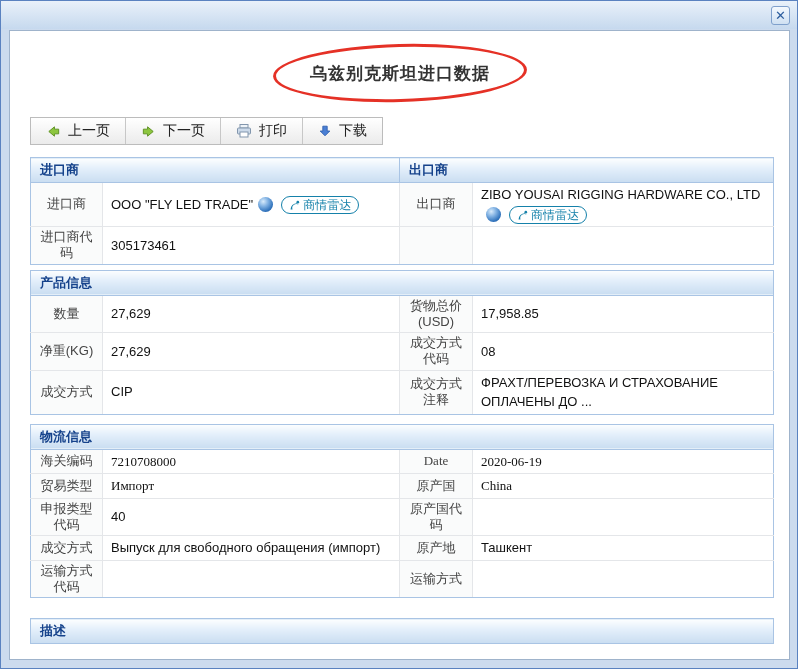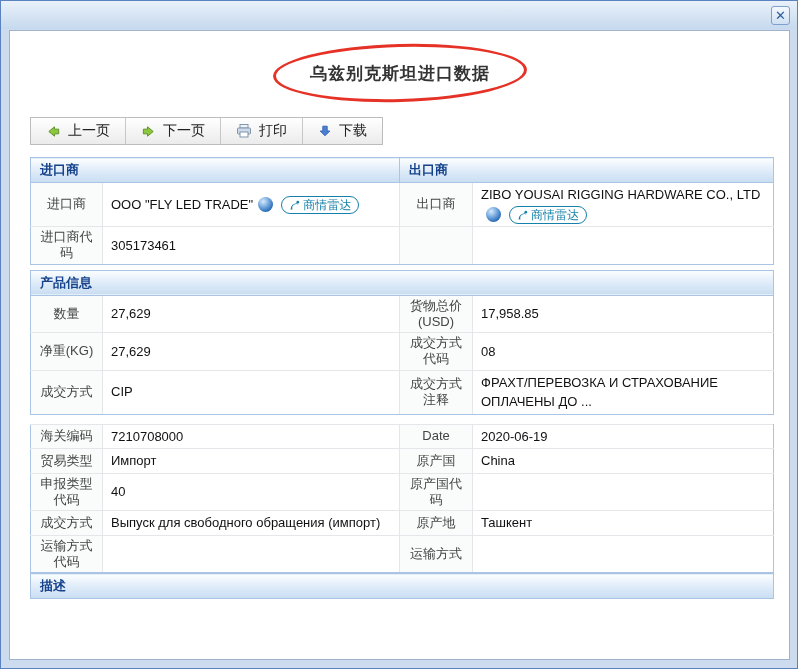--- a/index.html
+++ b/index.html
@@ -39,21 +39,21 @@
                border:1px solid #a9c4e4; color:#15428b; font-weight:bold; text-align:left;
                padding:3px 9px; height:21px; font-size:13px; }
   .sec-table td { border:1px solid #e4e6e9; overflow:hidden; }
   .sec-table td:first-child { border-left-color:#a9c4e4; }
   .sec-table td:last-child { border-right-color:#a9c4e4; }
   .sec-table tr:last-child td { border-bottom-color:#a9c4e4; }
   .lbl { background:#fafbfb; text-align:center; color:#444; padding:2px 4px; line-height:1.25; }
   .val { background:#fff; padding:2px 8px; color:#111; line-height:1.5; }
   tr.h44 td { height:44px; }  tr.h24 td { height:24px; }
   tr.h34 td { height:34px; }  tr.h33 td { height:33px; }  tr.h36 td { height:36px; }
-  tr.h22 td { height:22px; }
+  tr.h22 td { height:22px;font-family:Liberation Serif, serif; }
 
   .radar-badge { display:inline-flex; align-items:center; gap:3px; border:1px solid #1581aa;
                  border-radius:10px; padding:0 7px; height:18px; color:#1581aa;
                  font-size:12px; white-space:nowrap; vertical-align:middle; cursor:pointer;
                  margin-left:4px; background:#fff; }
   .globe { display:inline-block; width:15px; height:15px; border-radius:50%;
            background:radial-gradient(circle at 35% 30%, #d8ebfb 0%, #7fb0e2 35%, #3173bc 70%, #1b4c8c 100%);
            vertical-align:middle; margin:0 4px 2px 5px; cursor:pointer; }
 </style>
 </head>
@@ -186,20 +186,23 @@
 
     
     <table class="sec-table" style="margin-top:9px;">
       <colgroup>
           <col style="width:72px">
           <col style="width:297px">
           <col style="width:73px">
           <col style="width:301px">
         </colgroup>
       <tbody>
+          <tr>
+        <th class="sec-header" colspan="4">物流信息</th>
+      </tr>
       <tr class="h22">
         <td class="lbl">海关编码</td>
         <td class="val">7210708000</td>
         <td class="lbl">Date</td>
         <td class="val">2020-06-19</td>
       </tr>
       <tr class="h22">
         <td class="lbl">贸易类型</td>
         <td class="val">Импорт</td>
         <td class="lbl">原产国</td>
@@ -220,21 +223,21 @@
       <tr class="h34">
         <td class="lbl">运输方式代码</td>
         <td class="val"></td>
         <td class="lbl">运输方式</td>
         <td class="val"></td>
       </tr>
     </tbody>
       </table>
 
     
-    <table class="sec-table" style="margin-top:0;">
+    <table class="sec-table" style="margin-top:20px;">
       <colgroup>
           <col style="width:72px">
           <col style="width:671px">
         </colgroup>
       <tbody>
           <tr>
         <th class="sec-header" colspan="2">描述</th>
       </tr>
 
     </tbody>

